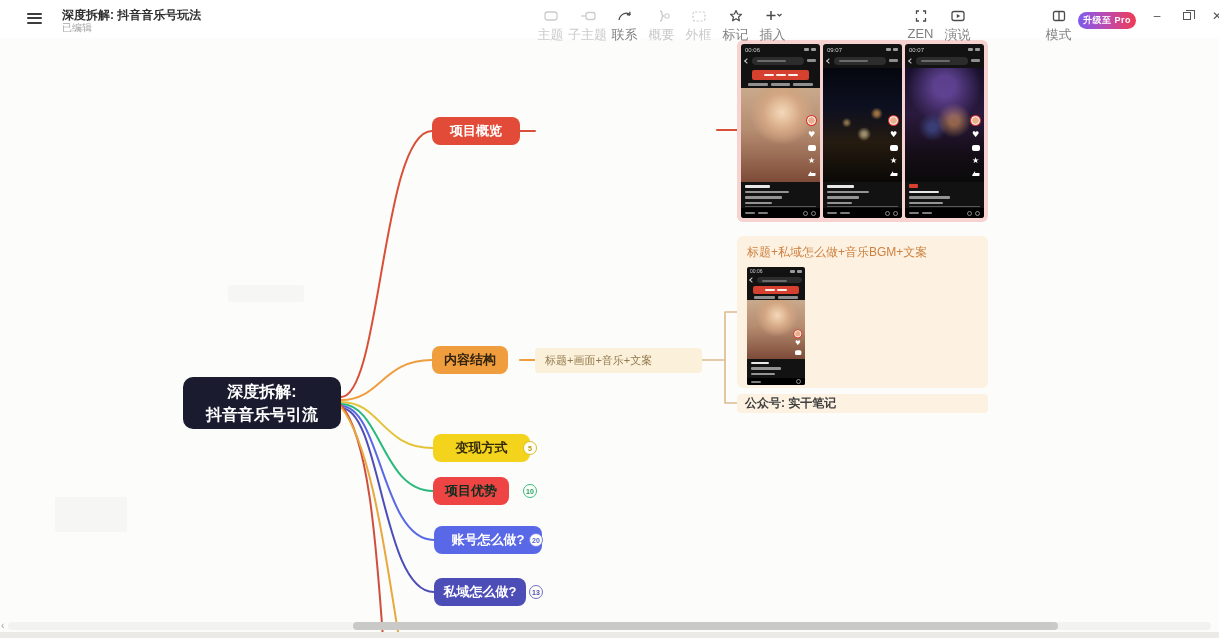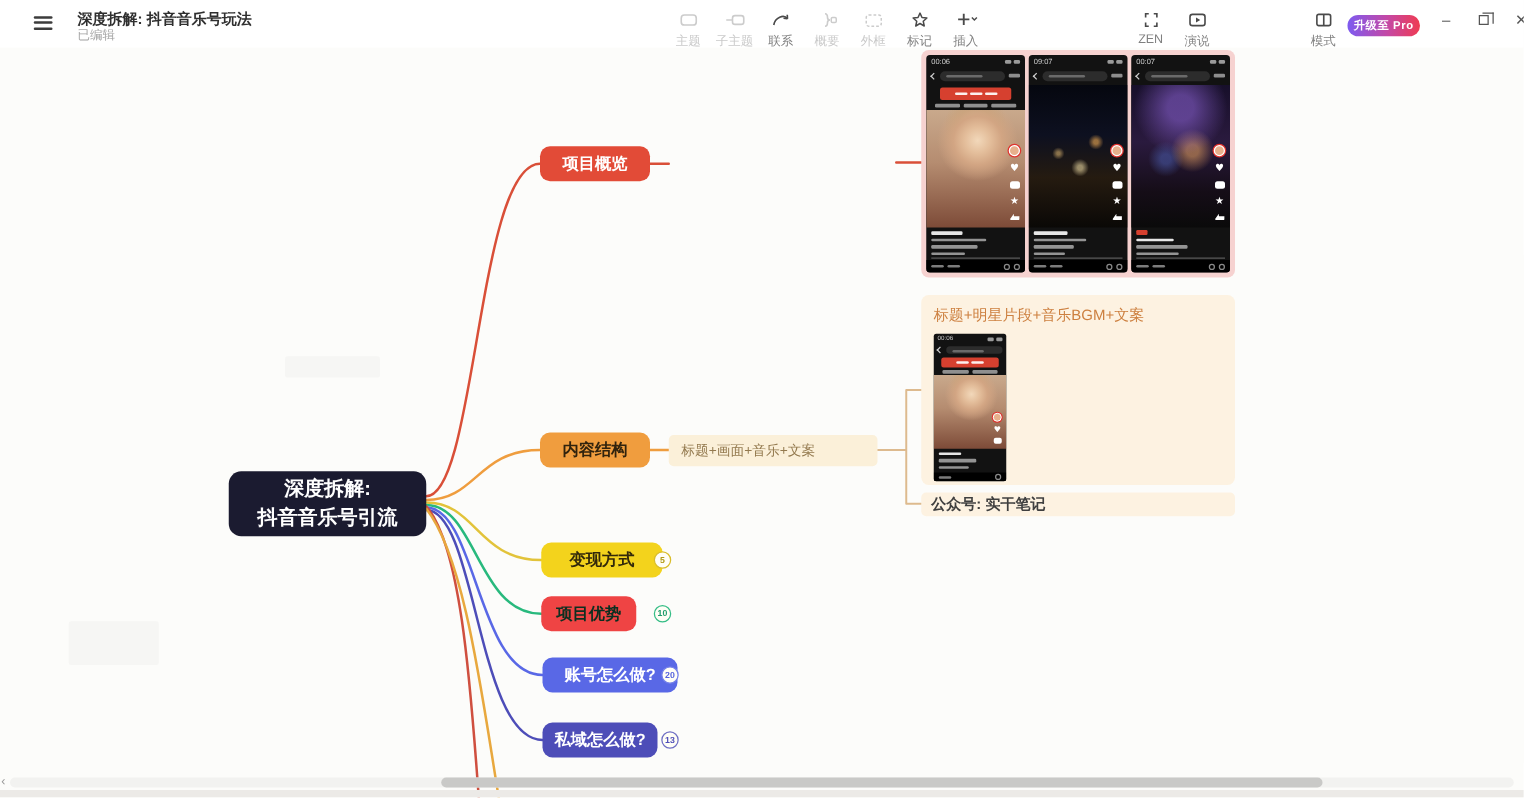--- a/index.html
+++ b/index.html
@@ -13,21 +13,21 @@
   .hamburger i { display:block; height:1.7px; background:#3c3c3c; margin-bottom:2.8px; border-radius:1px; }
   .doc-title { position:absolute; left:62px; top:7px; font-size:12px; font-weight:bold; color:#2f2f2f; }
   .doc-status { position:absolute; left:62px; top:21px; font-size:10px; color:#a5a5a5; }
 
   .tb-group { position:absolute; top:0; height:38px; display:flex; }
   .tb-main { left:532px; }
   .tb-view { left:902px;justify-content:center; }
   .tb-mode { left:1040px; }
   .tb-item { width:37px; display:flex; flex-direction:column; align-items:center; padding-top:8px; cursor:pointer; }
   .tb-item .ic { height:16px; display:flex; align-items:center; justify-content:center; color:#4a4a4a; }
-  .tb-item .lb { font-size:10px; color:#808080; margin-top:2px; white-space:nowrap; }
+  .tb-item .lb { font-size:13px; color:#808080; margin-top:2px; white-space:nowrap; }
   .tb-item.disabled .ic { color:#cccccc; }
   .tb-item.disabled .lb { color:#c9c9c9; }
 
   .pro-btn { position:absolute; left:1078px; top:12px; width:58px; height:17px; border-radius:9px;
     background:linear-gradient(90deg,#7d5bf0 0%,#c448a5 55%,#ef3b52 100%);
     color:#fff; font-size:9px; font-weight:bold; display:flex; align-items:center; justify-content:center;
     cursor:pointer; letter-spacing:.5px; }
 
   .win-btn { position:absolute; top:6px; width:22px; height:20px; display:flex; align-items:center;
     justify-content:center; color:#555; cursor:pointer; }
@@ -45,21 +45,21 @@
 
   .watermark { position:absolute; background:rgba(60,60,50,0.03); border-radius:2px; }
 
   
   .root-node { position:absolute; left:183px; top:339px; width:158px; height:52px; background:#1b1b30;
     border-radius:10px; color:#fff; font-weight:bold; font-size:16px; display:flex; flex-direction:column;
     align-items:center; justify-content:center; line-height:1.45; cursor:pointer; }
   .node { position:absolute; height:28px; border-radius:8px; font-size:13px; font-weight:bold;
     display:flex; align-items:center; justify-content:center; cursor:pointer; white-space:nowrap; }
   .n-red    { left:432px; top:79px;  width:88px; background:#e24b37; color:#fff; }
-  .n-orange { left:432px; top:308px; width:88px; background:#f09d3e; color:#31230d; }
+  .n-orange { left:432px; top:308px; width:76px; background:#f09d3e; color:#31230d; }
   .n-yellow { left:433px; top:396px; width:97px; background:#f3d31c; color:#32290a; }
   .n-green  { left:433px; top:439px; width:76px; background:#ef4444; color:#0c2f20; }
   .n-blue   { left:434px; top:488px; width:108px; background:#5968e6; color:#fff; }
   .n-indigo { left:434px; top:540px; width:92px; background:#4d4db8; color:#fff; }
 
   .badge { position:absolute; width:14px; height:14px; border-radius:50%; background:#fffef6;
     font-size:7px; font-weight:bold; display:flex; align-items:center; justify-content:center; cursor:pointer; }
   .bdg-yellow { left:523px; top:403px; border:1px solid #d9bd2a; color:#b29a14; }
   .bdg-green  { left:523px; top:446px; border:1px solid #35bd86; color:#1d9d6a; }
   .bdg-blue   { left:529px; top:495px; border:1px solid #7480e8; color:#5462dd; }
@@ -447,21 +447,21 @@
             </span>
           <span class="rings">
               <i></i>
               <i></i>
             </span>
         </div>
       </div>
     </div>
 
     <div class="big-card">
-      <div class="bc-title">标题+明星片段+音乐BGM+文案</div>
+      <div class="bc-title">标题+私域怎么做+音乐BGM+文案</div>
       <div class="phone-sm">
         <div class="p-status">
           <span class="p-time">00:06</span>
           <span class="p-sig">
               <i></i>
               <i></i>
             </span>
         </div>
         <div class="p-search">
           <span class="p-back"></span>

